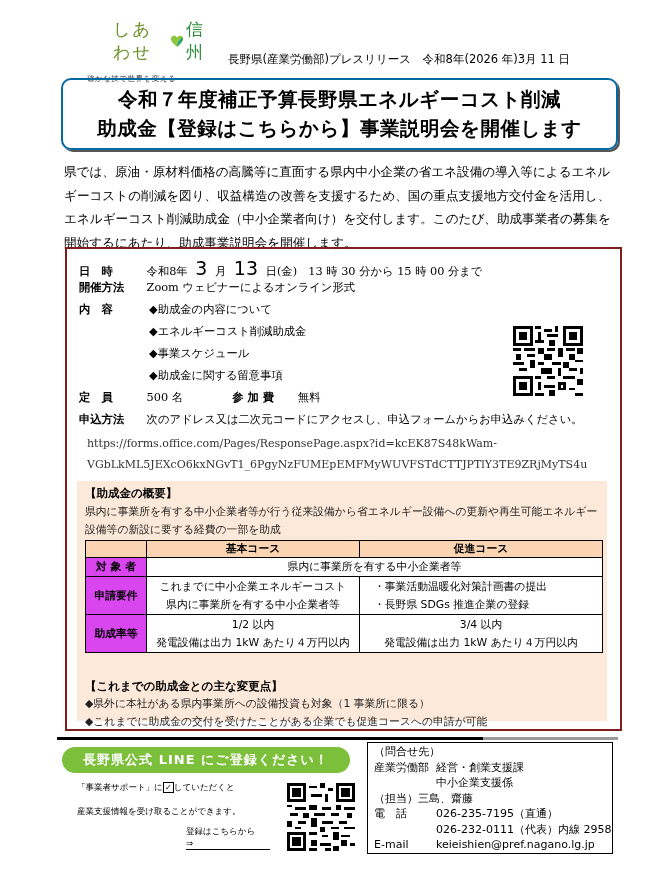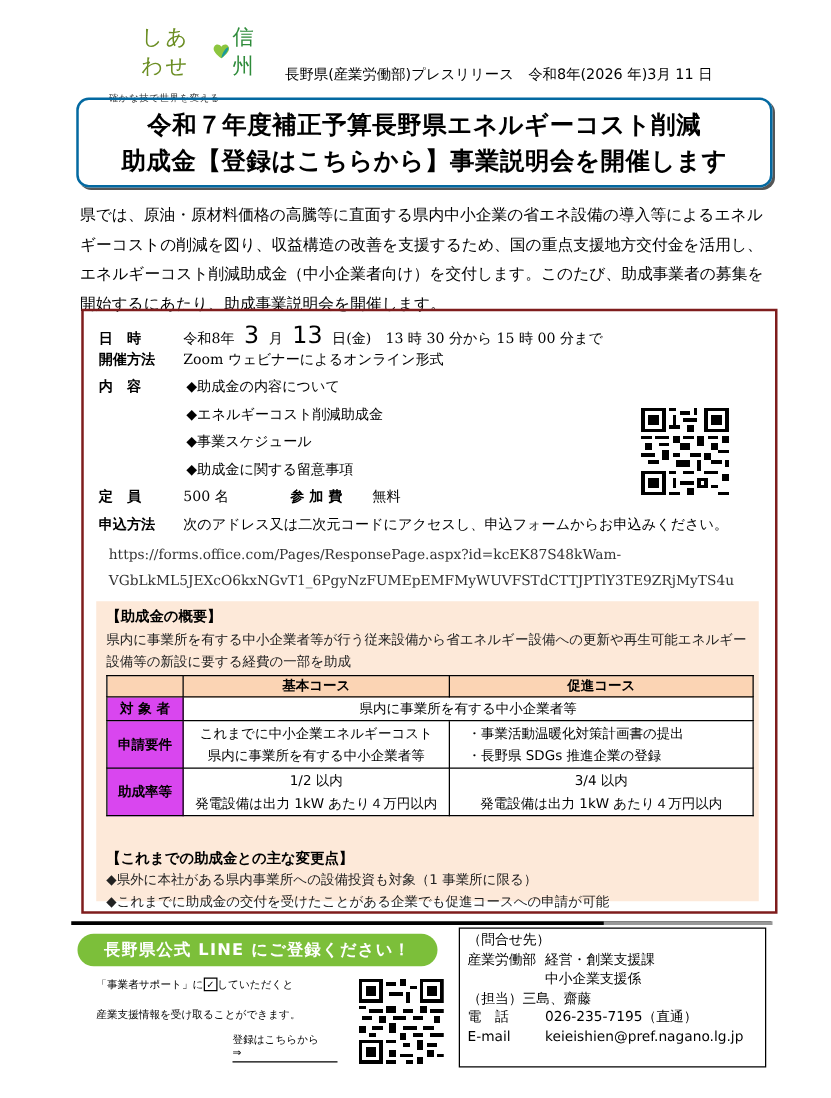--- a/index.html
+++ b/index.html
@@ -277,16 +277,17 @@
   <div class="c-row">
     <span class="c-lbl">産業労働部</span><span>経営・創業支援課</span>
   </div>
   <div class="c-row" style="padding-left:62px;">中小企業支援係</div>
   <div class="c-row">
     <span>（担当）</span><span>三島、齋藤</span>
   </div>
   <div class="c-row">
     <span class="c-lbl">電　話</span><span>026-235-7195（直通）</span>
   </div>
+  <div class="c-row" style="padding-left:62px;">026-232-0111（代表）内線 2958</div>
   <div class="c-row">
     <span class="c-lbl">E-mail</span><span>keieishien@pref.nagano.lg.jp</span>
   </div>
 </div>
 
 </body></html>

